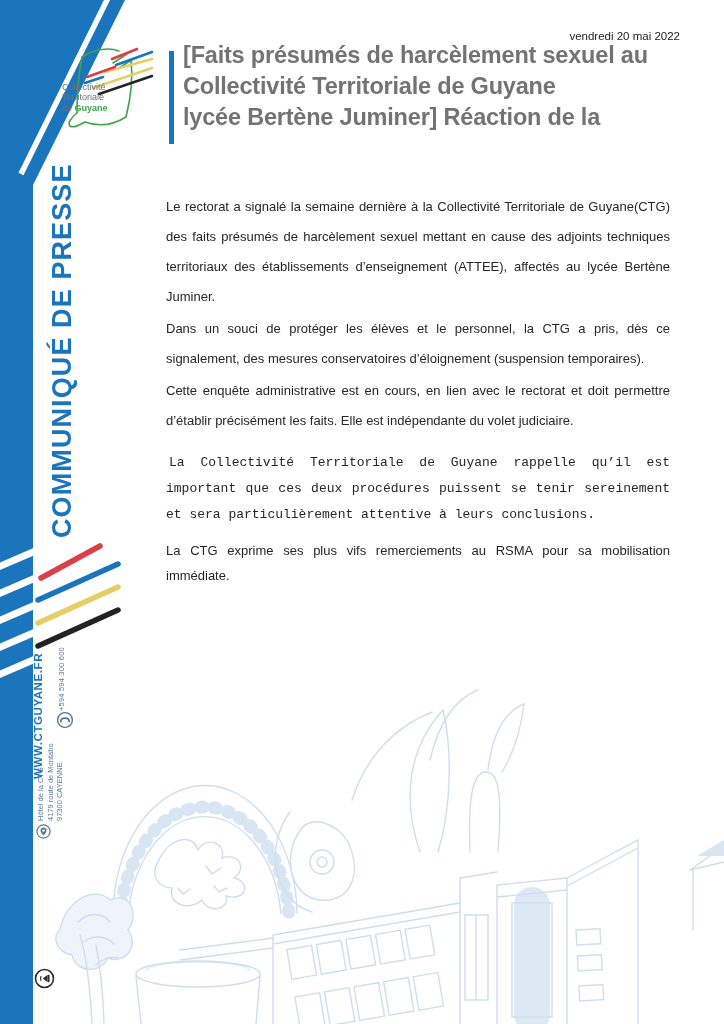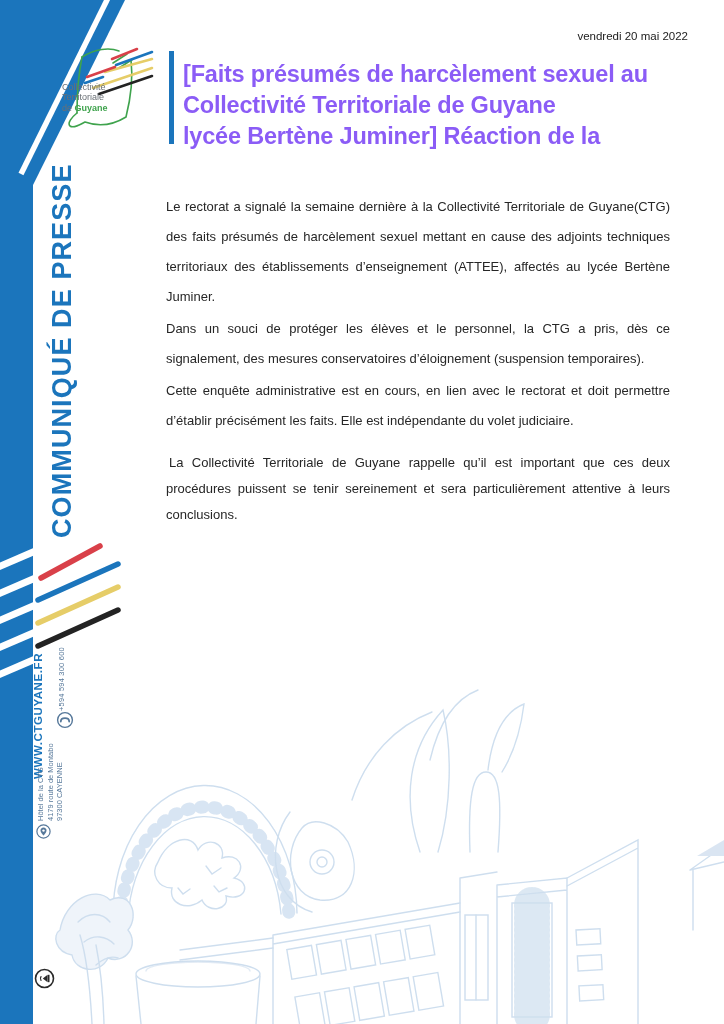--- a/index.html
+++ b/index.html
@@ -29,40 +29,40 @@
     left:36px;top:821px;
     font-size:7.5px;line-height:9.5px;color:#56789A;
   }
   .addr-vert div{white-space:nowrap;}
   .side-icon{position:absolute;z-index:4;}
   
   .logo{position:absolute;left:55px;top:35px;z-index:4;}
   .logo text{font-family:"Liberation Sans",sans-serif;}
   
   .date{
-    position:absolute;top:30px;right:36px;z-index:5;
+    position:absolute;top:30px;right:44px;z-index:5;
     font-size:11.5px;color:#222222;
   }
   .title-bar{
     position:absolute;left:169px;top:51px;width:5px;height:93px;
     background:#1B75BC;z-index:5;
   }
   .title{
-    position:absolute;left:183px;top:59px;width:520px;z-index:5;
-    color:#8b5cf6;font-weight:bold;font-size:23.5px;line-height:31px;
+    position:absolute;left:183px;top:40px;width:520px;z-index:5;
+    color:#737373;font-weight:bold;font-size:23.5px;line-height:31px;
     letter-spacing:-0.2px;
   }
   
   .body-col{
     position:absolute;left:166px;top:192px;width:504px;z-index:5;
     color:#262626;font-size:13px;text-align:justify;
   }
   .body-col p{margin:0 0 2px 0;line-height:30px;}
   .body-col p.gap-big{margin-bottom:14px;}
-  .body-col p.gap-mid{margin-bottom:10px;line-height:26px;}
+  .body-col p.gap-mid{margin-bottom:10px;line-height:26px;font-family:Liberation Mono, monospace;}
   .body-col p.tight{margin-bottom:0;line-height:25px;}
   .body-col p.indent{text-indent:3px;}
   
   .watermark{position:absolute;left:0;top:0;z-index:1;}
 </style>
 </head>
 <body>
 
 <div class="page">
 
@@ -210,15 +210,16 @@
     <div>[Faits présumés de harcèlement sexuel au</div>
     <div>Collectivité Territoriale de Guyane</div>
     <div>lycée Bertène Juminer] Réaction de la</div>
   </div>
 
   <div class="body-col">
     <p>Le rectorat a signalé la semaine dernière à la Collectivité Territoriale de Guyane(CTG) des faits présumés de harcèlement sexuel mettant en cause des adjoints techniques territoriaux des établissements d’enseignement (ATTEE), affectés au lycée Bertène Juminer.</p>
     <p>Dans un souci de protéger les élèves et le personnel, la CTG a pris, dès ce signalement, des mesures conservatoires d’éloignement (suspension temporaires).</p>
     <p class="gap-big">Cette enquête administrative est en cours, en lien avec le rectorat et doit permettre d’établir précisément les faits. Elle est indépendante du volet judiciaire.</p>
     <p class="gap-mid indent">La Collectivité Territoriale de Guyane rappelle qu’il est important que ces deux procédures puissent se tenir sereinement et sera particulièrement attentive à leurs conclusions.</p>
+    <p class="tight">La CTG exprime ses plus vifs remerciements au RSMA pour sa mobilisation immédiate.</p>
   </div>
 
 </div>
 
 </body></html>

